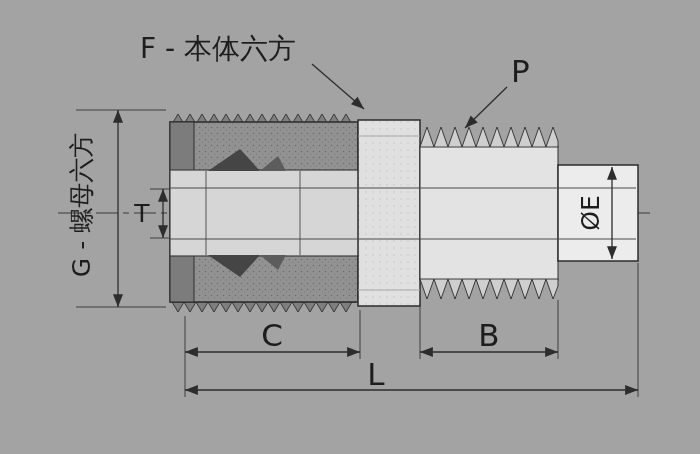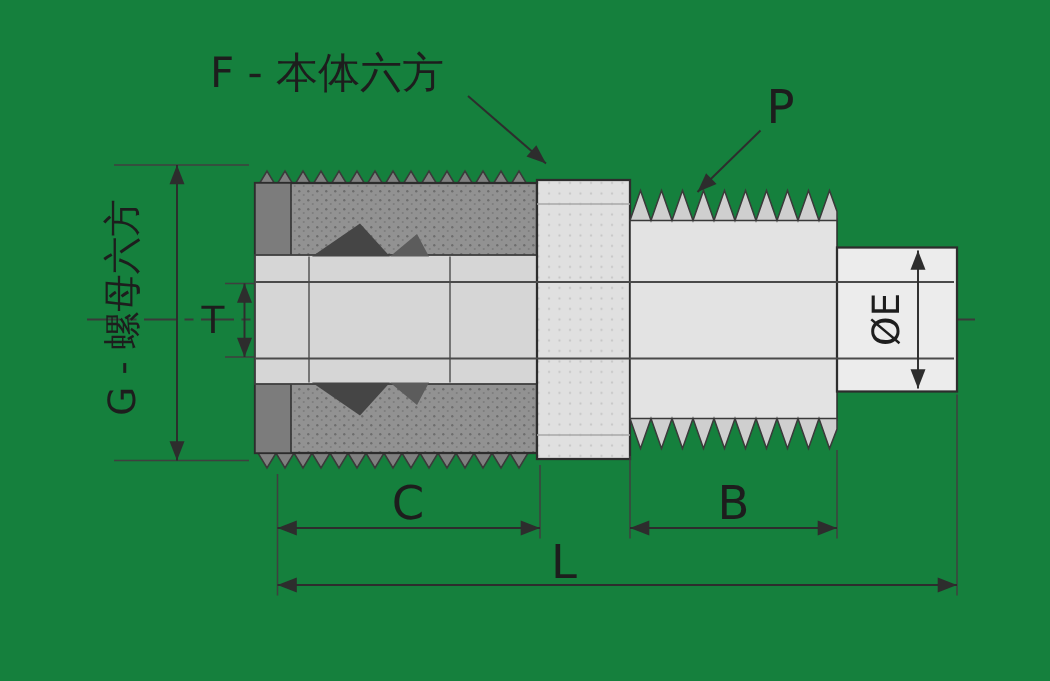--- a/index.html
+++ b/index.html
@@ -1,18 +1,18 @@
 <!DOCTYPE html>
 <html><head>
 <meta charset="utf-8">
 <style>
   * { margin:0; padding:0; box-sizing:border-box; }
   html,body { width:700px; height:454px; background:#ffffff; overflow:hidden;
               font-family:"Liberation Sans", sans-serif; }
-  .canvas { position:relative; width:700px; height:454px; background:#15803d; }
+  .canvas { position:relative; width:700px; height:454px; background:#a3a3a3; }
   svg { display:block; }
   svg text { font-family:"DejaVu Sans","Liberation Sans",sans-serif; fill:#1d1d1d; }
   .callout-label { font-size:28px; }
   .dim-letter { font-size:31px; }
   .dim-letter-sm { font-size:25px; }
 </style>
 </head>
 <body>
 
 <div class="canvas">

